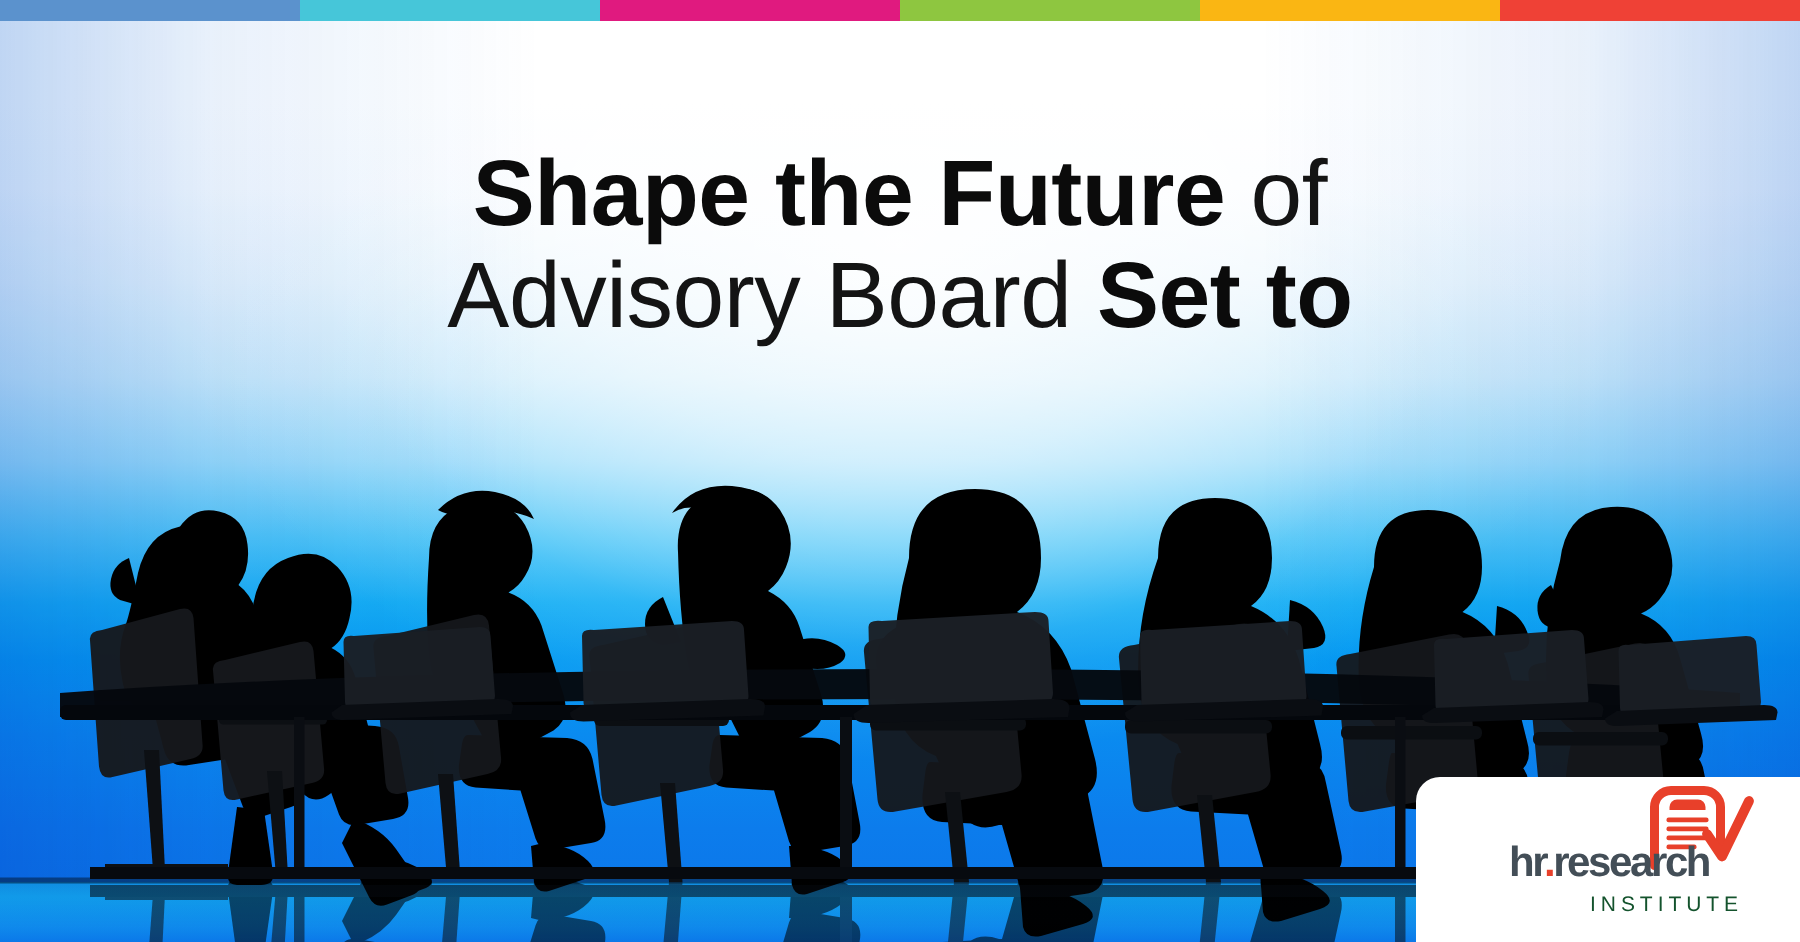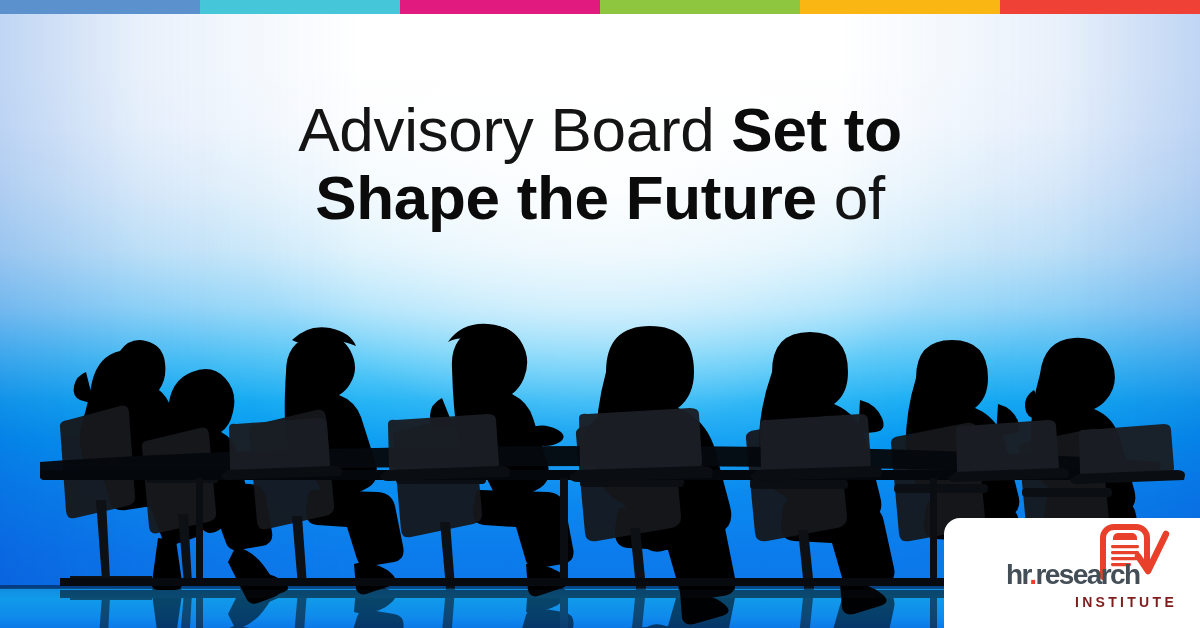--- a/index.html
+++ b/index.html
@@ -101,22 +101,22 @@
   .logo-word{
     position:absolute;left:14px;top:36px;width:232px;
     font-family:"Liberation Sans","DejaVu Sans",sans-serif;
     font-size:28px;font-weight:700;letter-spacing:-1.6px;
     color:#434e57;line-height:42px;white-space:nowrap;margin-left:48px;
   }
   .logo-word .dot{color:#e8402a;}
   .logo-sub{
     position:absolute;left:116px;top:76px;width:132px;
     font-family:"Liberation Sans","DejaVu Sans",sans-serif;
-    font-size:14px;font-weight:700;letter-spacing:3.3px;
-    color:#7f1d1d;text-align:center;white-space:nowrap;
+    font-size:14px;font-weight:400;letter-spacing:3.3px;
+    color:#14532d;text-align:left;white-space:nowrap;
   }
 </style>
 </head>
 <body>
 
 <div class="banner">
 
   <div class="bg">
     <div class="bg-base"></div>
     <div class="bg-vig"></div>
@@ -294,22 +294,22 @@
   <div class="colorbar">
     <span style="background: rgb(91, 146, 205);"></span>
     <span style="background: rgb(70, 198, 217);"></span>
     <span style="background: rgb(224, 26, 127);"></span>
     <span style="background: rgb(142, 198, 64);"></span>
     <span style="background: rgb(250, 182, 19);"></span>
     <span style="background: rgb(239, 65, 54);"></span>
   </div>
 
   <h1 class="headline">
+    <span class="ln"><span class="bd">Shape the Future </span><span class="lt">of</span></span>
     <span class="ln"><span class="lt">Advisory Board </span><span class="bd">Set to</span></span>
-    <span class="ln"><span class="bd">Shape the Future </span><span class="lt">of</span></span>
   </h1>
 
   <div class="logo-card">
     <div class="logo-inner">
 
       <div class="logo-mark">
         <svg viewBox="0 0 74 58" xmlns="http://www.w3.org/2000/svg" aria-hidden="true">
 
           <path d="M7 53 L7 14 A11 11 0 0 1 18 3 L40 3 A11 11 0 0 1 51 14 L51 44" fill="none" stroke="#e8402a" stroke-width="6" stroke-linecap="round"></path>
 

